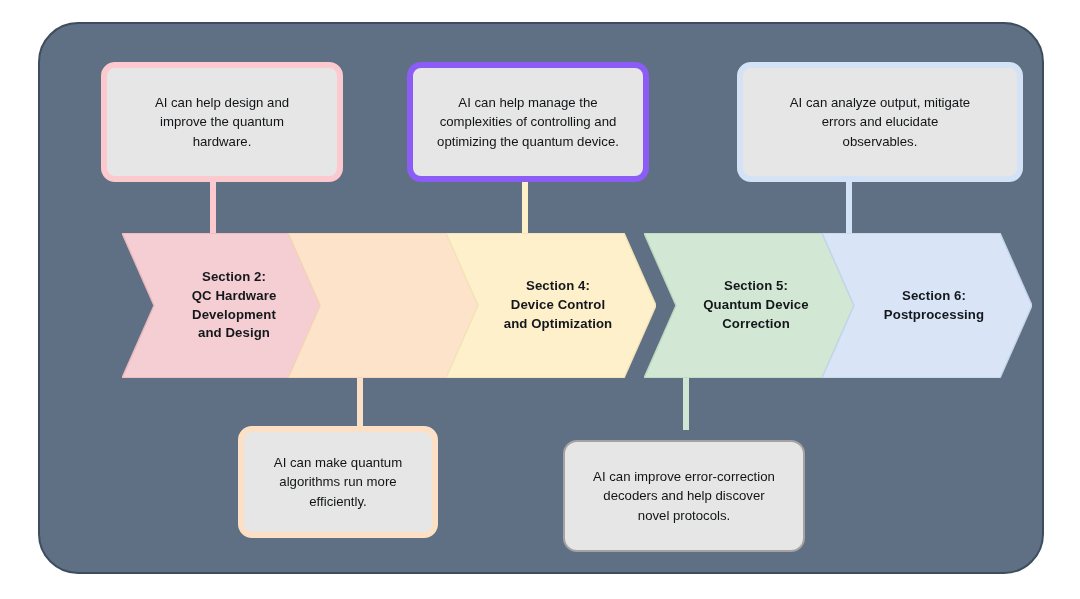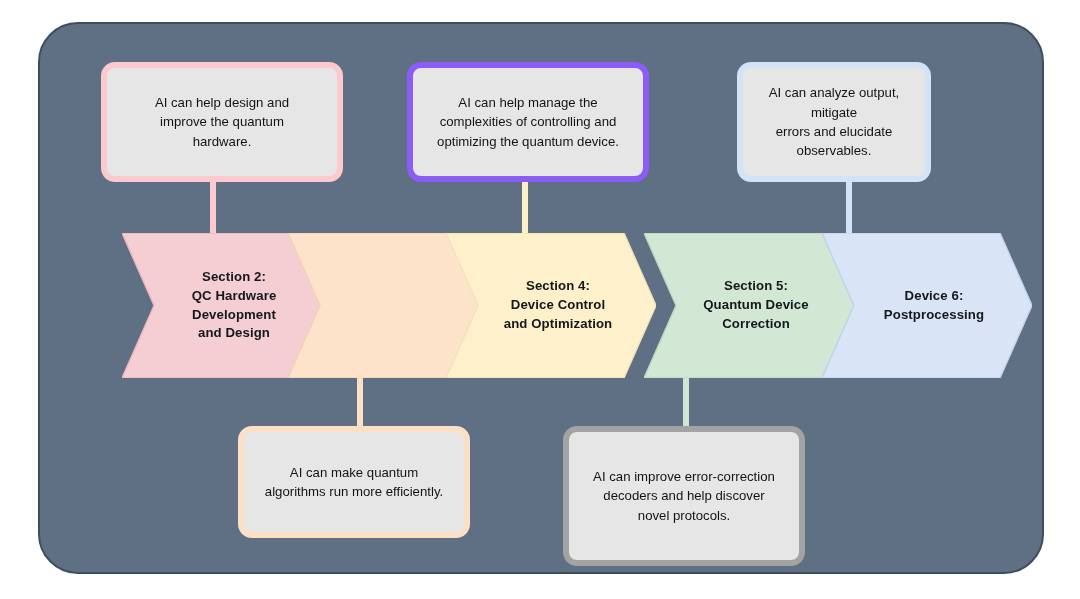--- a/index.html
+++ b/index.html
@@ -128,48 +128,48 @@
       </svg>
       <span class="chev-label">Section 5:
 Quantum Device
 Correction</span>
     </div>
 
     <div class="chev" style="left:712px; width:210px;">
       <svg width="210" height="145" viewBox="0 0 210 145" preserveAspectRatio="none" style="position:absolute;left:0;top:0;">
         <path d="M0,0 L178,0 L210,72.5 L178,145 L0,145 L32,72.5 Z" fill="#d9e5f7" stroke="#c3d4ec" stroke-width="1.4"></path>
       </svg>
-      <span class="chev-label">Device 6:
+      <span class="chev-label">Section 6:
 Postprocessing</span>
     </div>
 
   </div>
 
   <div class="callout" style="left:101px; top:62px; width:242px; height:120px; border:6px solid #fcc9ce;">
     <span class="callout-text">AI can help design and
 improve the quantum
 hardware.</span>
   </div>
 
   <div class="callout" style="left:407px; top:62px; width:242px; height:120px; border:6px solid #8b5cf6;">
     <span class="callout-text">AI can help manage the
 complexities of controlling and
 optimizing the quantum device.</span>
   </div>
 
-  <div class="callout" style="left:737px; top:62px; width:194px; height:120px; border:6px solid #d3e2f5;">
+  <div class="callout" style="left:737px; top:62px; width:286px; height:120px; border:6px solid #d3e2f5;">
     <span class="callout-text">AI can analyze output, mitigate
 errors and elucidate
 observables.</span>
   </div>
 
-  <div class="callout" style="left:238px; top:426px; width:232px; height:112px; border:6px solid #fbe0c6;">
+  <div class="callout" style="left:238px; top:426px; width:200px; height:112px; border:6px solid #fbe0c6;">
     <span class="callout-text">AI can make quantum
 algorithms run more efficiently.</span>
   </div>
 
-  <div class="callout" style="left:563px; top:426px; width:242px; height:140px; border:6px solid #a3a3a3;">
+  <div class="callout" style="left:563px; top:440px; width:242px; height:112px; border:2px solid #a3a3a3;">
     <span class="callout-text">AI can improve error-correction
 decoders and help discover
 novel protocols.</span>
   </div>
 
 </div>
 
 </body></html>

